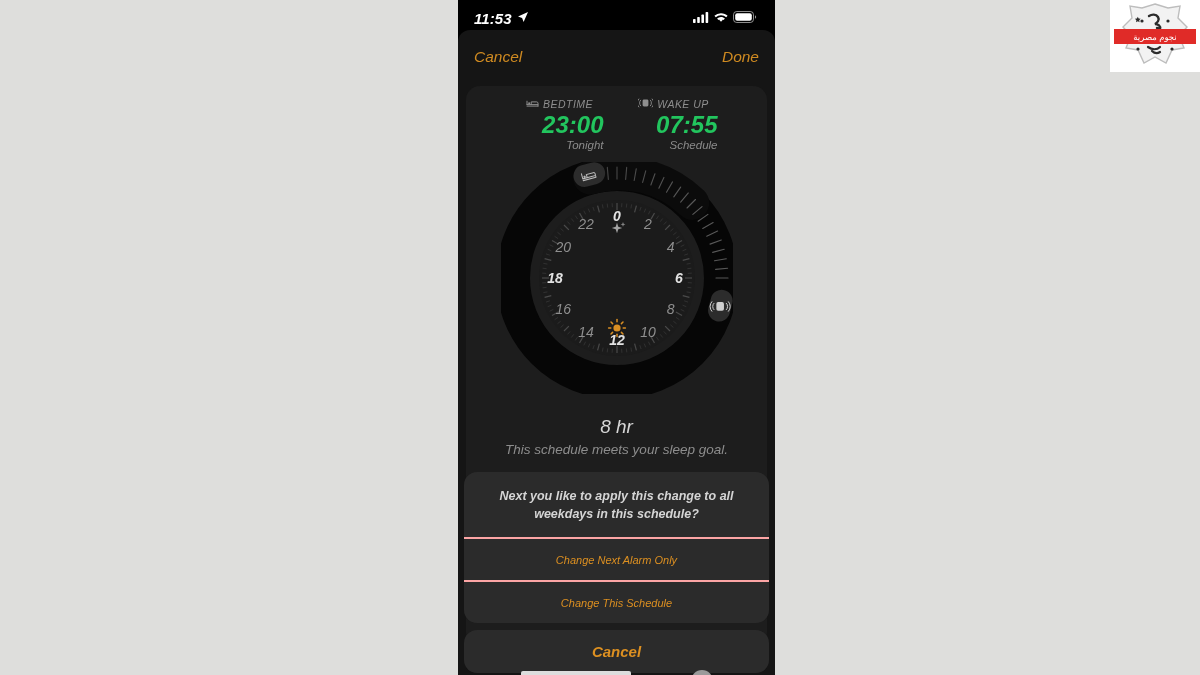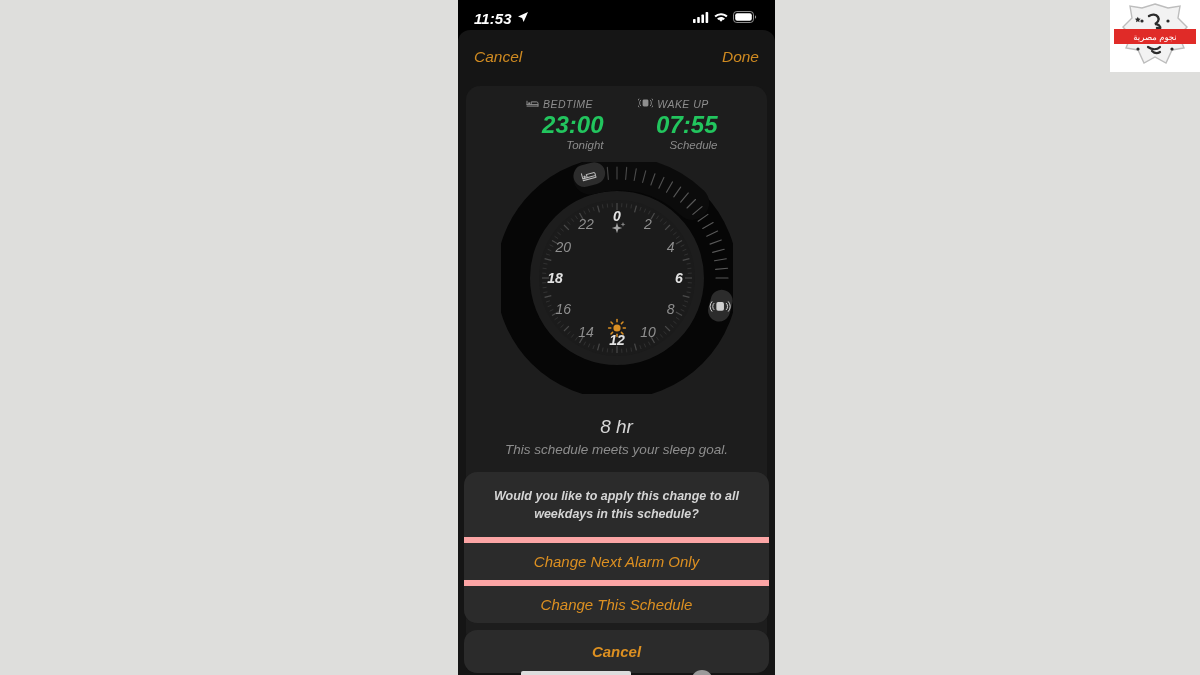--- a/index.html
+++ b/index.html
@@ -75,21 +75,21 @@
   .sheet-group {
     background: #2b2b2b; border-radius: 13px; overflow: hidden;
     backdrop-filter: blur(8px);
   }
   #sheet-msg {
     padding: 15px 22px 14px; text-align: center;
     font-size: 12.5px; font-weight: 700; color: #d5d5d5; line-height: 1.45;
   }
   .sheet-btn {
     height: 43px; display: flex; align-items: center; justify-content: center;
-    font-size: 15px; color: #dd9021; border-top: 6px solid #fca5a5;
+    font-size: 11px; color: #dd9021; border-top: 2px solid #fca5a5;
   }
   #cancel-group { margin-top: 7px; }
   #sheet-cancel {
     height: 43px; display: flex; align-items: center; justify-content: center;
     font-size: 15px; font-weight: 700; color: #dd9021;
   }
   #partial-below {
     position: absolute; left: 6px; bottom: -8px; width: 305px; height: 16px;
     display: flex; align-items: center; justify-content: center; gap: 60px;
   }
@@ -381,21 +381,21 @@
 
         <div id="duration">
           <div id="dur-value">8 hr</div>
           <div id="dur-note">This schedule meets your sleep goal.</div>
         </div>
       </div>
     </div>
 
     <div id="action-sheet">
       <div class="sheet-group">
-        <div id="sheet-msg">Would you like to apply this change to all weekdays in this schedule?</div>
+        <div id="sheet-msg">Next you like to apply this change to all weekdays in this schedule?</div>
         <div class="sheet-btn">Change Next Alarm Only</div>
         <div class="sheet-btn">Change This Schedule</div>
       </div>
       <div class="sheet-group" id="cancel-group">
         <div id="sheet-cancel">Cancel</div>
       </div>
     </div>
 
     <div id="partial-below">
       <div class="below-pill"></div>

